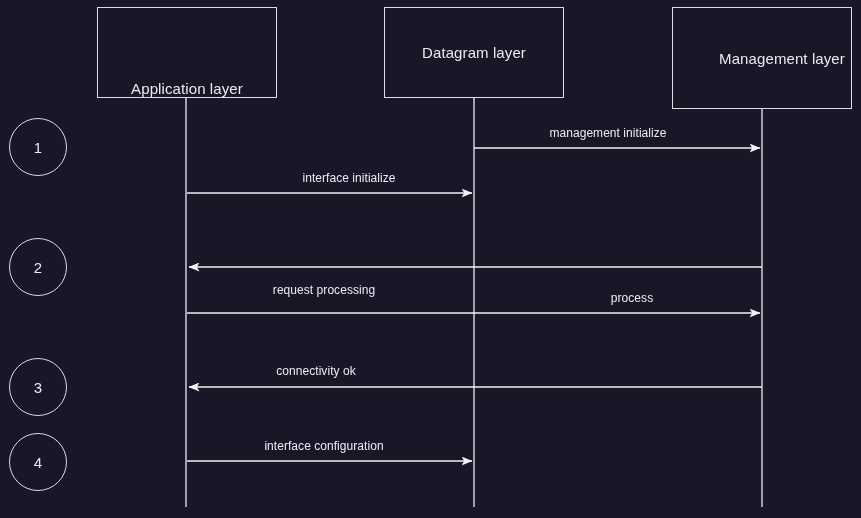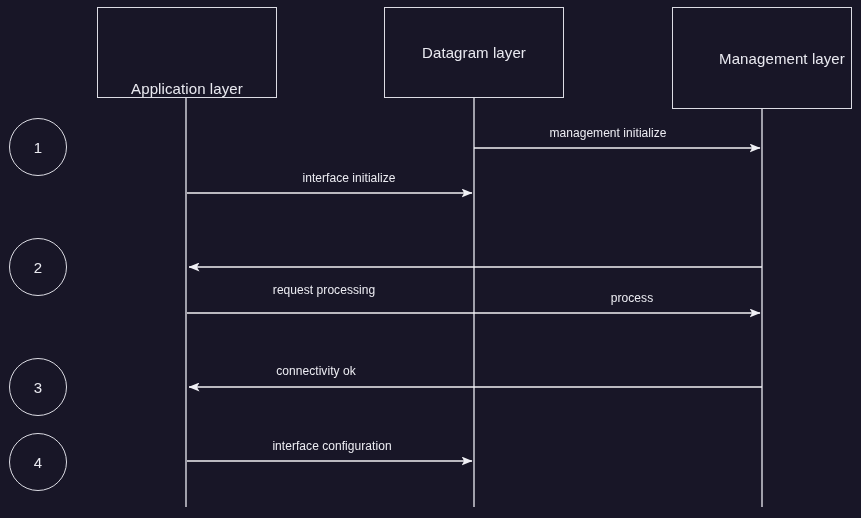--- a/index.html
+++ b/index.html
@@ -121,15 +121,15 @@
   </div>
   <div class="step-circle" id="step-4" style="left: 9px; top: 433px;">
     <span class="step-label">4</span>
   </div>
 
   <div class="msg-label" id="msglabel-0" style="left: 608px; top: 126px;">management initialize</div>
   <div class="msg-label" id="msglabel-1" style="left: 324px; top: 171px; margin-left: 25px;">interface initialize</div>
   <div class="msg-label" id="msglabel-2" style="left: 324px; top: 246px; margin-top: 37px;">request processing</div>
   <div class="msg-label" id="msglabel-3" style="left: 632px; top: 291px;">process</div>
   <div class="msg-label" id="msglabel-4" style="left: 316px; top: 364px;">connectivity ok</div>
-  <div class="msg-label" id="msglabel-5" style="left: 332px; top: 439px;">interface configuration</div>
+  <div class="msg-label" id="msglabel-5" style="left: 324px; top: 439px;">interface configuration</div>
 
 </div>
 
 </body></html>

